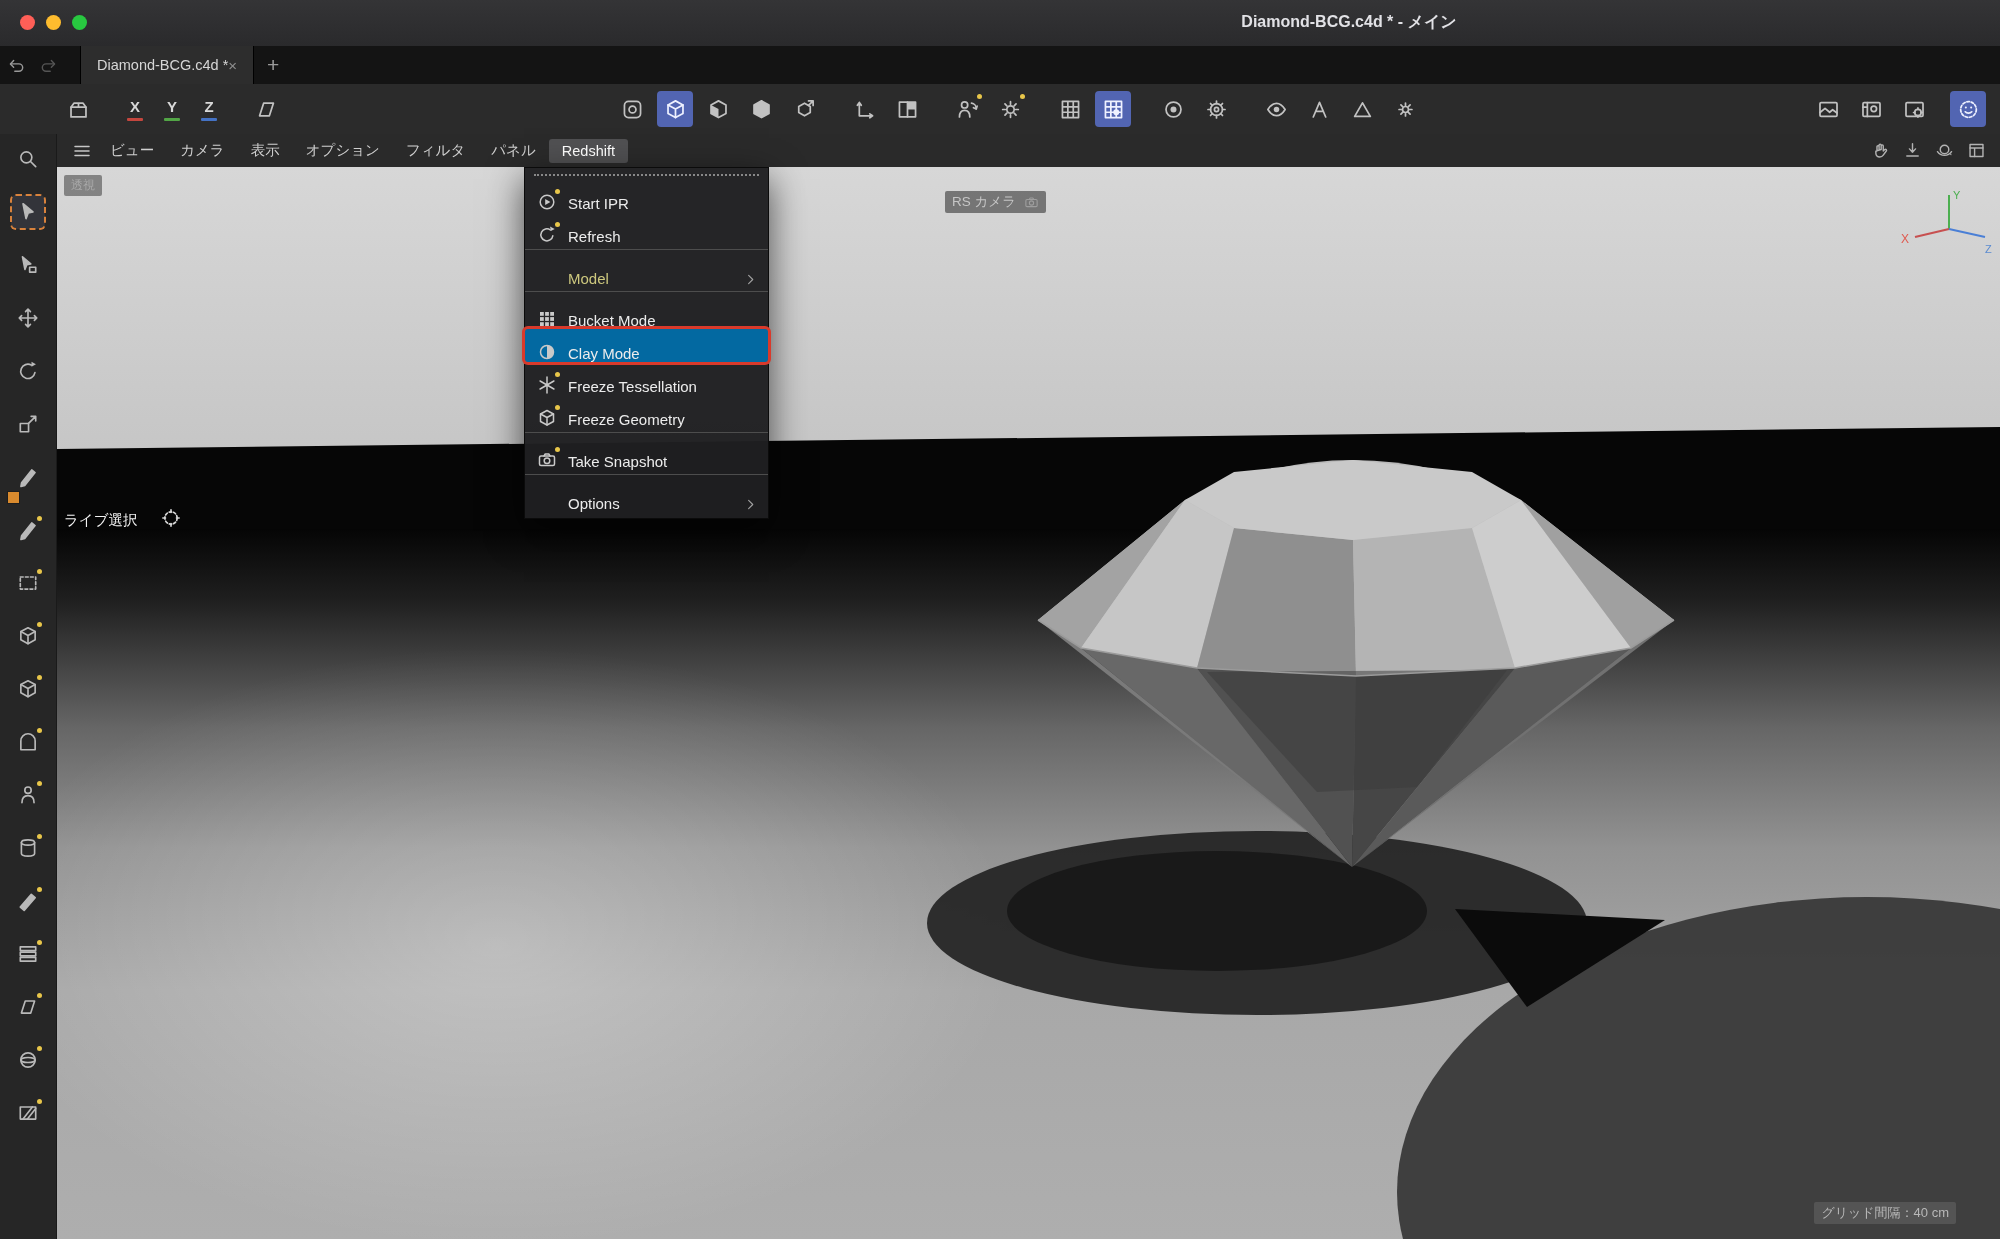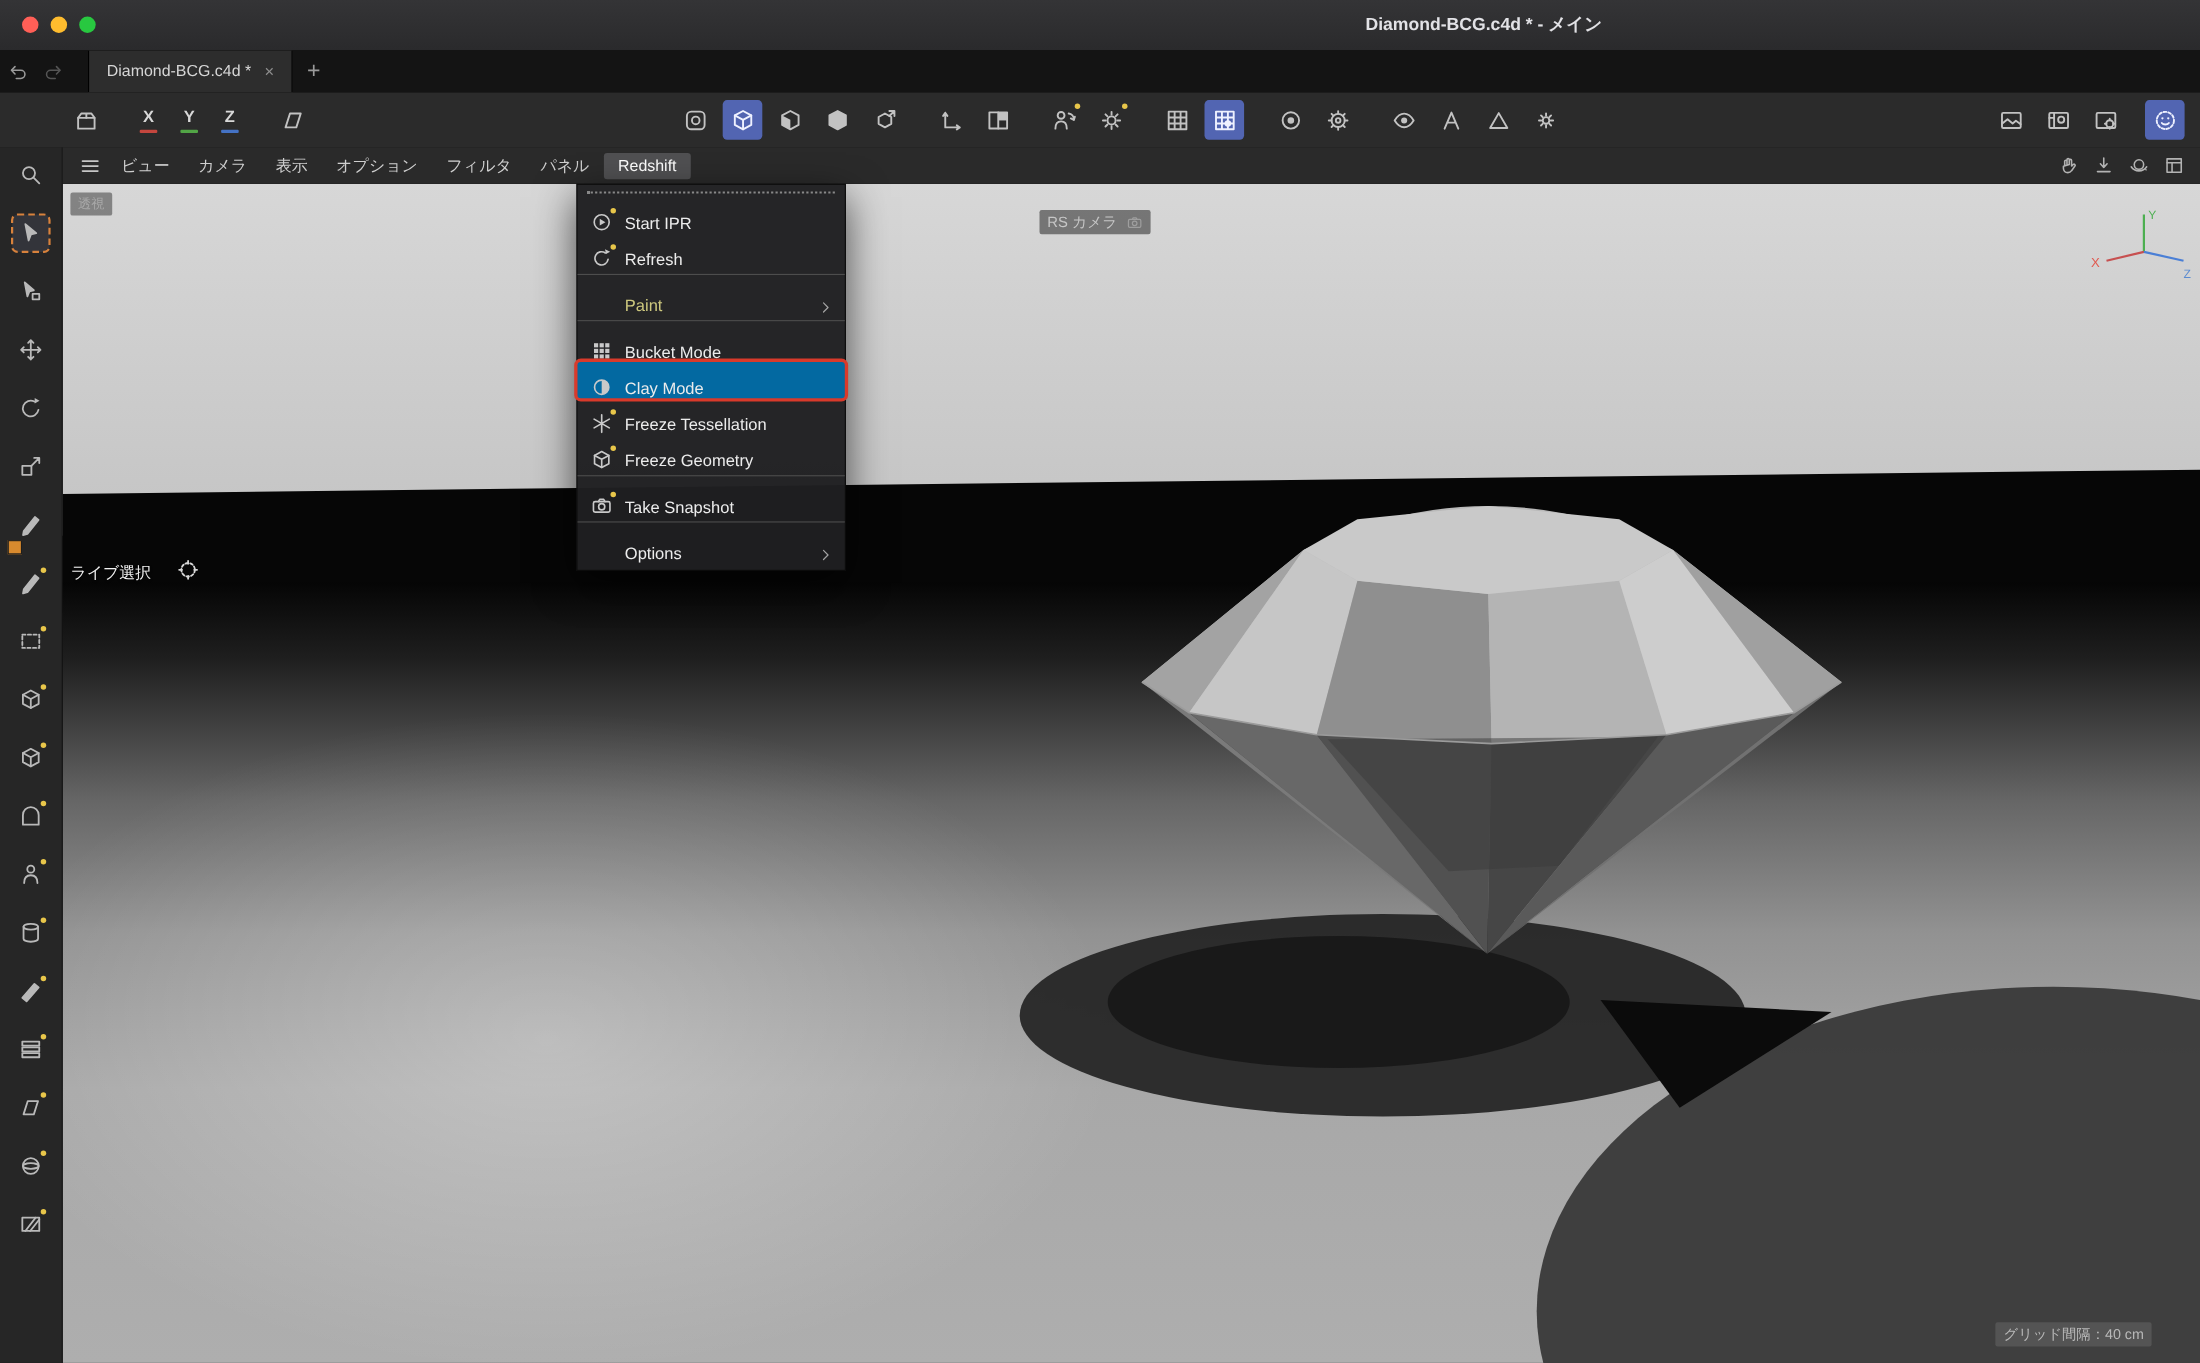--- a/index.html
+++ b/index.html
@@ -9,21 +9,21 @@
   .titlebar{position:absolute;left:0;top:0;right:0;height:46px;background:linear-gradient(#343436,#2a2a2c);border-bottom:1px solid #000;}
   .lights{position:absolute;left:20px;top:15px;display:flex;gap:11px;}
   .light{width:15px;height:15px;border-radius:50%;}
   .l-close{background:#ff5f57;} .l-min{background:#febc2e;} .l-zoom{background:#28c840;}
   .wintitle{position:absolute;left:1349px;top:12px;transform:translateX(-50%);color:#e2e2e6;font-weight:bold;font-size:16px;white-space:nowrap;}
   
   .tabbar{position:absolute;left:0;top:46px;right:0;height:38px;background:#141414;display:flex;align-items:center;border-bottom:1px solid #000;}
   .histbtn{width:32px;height:38px;display:flex;align-items:center;justify-content:center;color:#9a9a9a;}
   .histbtn.dim{color:#555;}
   .histbtn .icon{width:19px;height:19px;}
-  .tab{margin-left:16px;height:38px;display:flex;align-items:center;gap:12px;padding:0 16px;background:#2d2d2d;border-left:1px solid #000;border-right:1px solid #000;color:#d6d6d6;font-size:14.5px;text-align:right;}
+  .tab{margin-left:16px;height:38px;display:flex;align-items:center;padding:0 16px;background:#2d2d2d;border-left:1px solid #000;border-right:1px solid #000;color:#d6d6d6;font-size:14.5px;text-align:right;}
   .tabclose{color:#8f8f8f;font-size:15px;cursor:default;}
   .addtab{width:38px;height:38px;display:flex;align-items:center;justify-content:center;color:#9a9a9a;font-size:21px;}
   .layouts{margin-left:auto;margin-right:20px;display:flex;gap:38px;font-size:14.5px;color:#8d8d8d;}
   .layout{padding:3px 8px;border-radius:3px;}
   .layout.active{color:#f2f2f2;background:rgba(255,255,255,0.08);}
   
   .toolbar{position:absolute;left:0;top:84px;right:0;height:50px;background:#2b2b2b;border-bottom:1px solid #191919;display:flex;align-items:center;}
   .toolgroup{display:flex;align-items:center;gap:7px;margin-left:24px;}
   .toolgroup.first{margin-left:60px;}
   .toolgroup.bigskip{margin-left:330px;}
@@ -643,21 +643,21 @@
         <div class="mitem">
           <span class="micon"><svg viewBox="0 0 20 20" fill="none" stroke="currentColor" stroke-width="1.5" stroke-linecap="round" stroke-linejoin="round">
               <path d="M15.8 10.8A6 6 0 1 1 13.4 5"></path>
               <path d="M13 1.6l.9 4.3 3.8-2z" fill="currentColor" stroke="none"></path>
             </svg><span class="dot"></span></span>
           <span class="mlabel">Refresh</span>
         </div>
         <div class="msep"></div>
         <div class="mitem accent">
           <span class="micon"></span>
-          <span class="mlabel">Paint</span>
+          <span class="mlabel">Model</span>
           <span class="mchev icon">
             <svg viewBox="0 0 20 20" fill="none" stroke="currentColor" stroke-width="1.5" stroke-linecap="round" stroke-linejoin="round">
               <path d="M7.5 4.5L13 10l-5.5 5.5"></path>
             </svg>
           </span>
         </div>
         <div class="msep"></div>
         <div class="mitem">
           <span class="micon"><svg viewBox="0 0 20 20" fill="none" stroke="currentColor" stroke-width="1.5" stroke-linecap="round" stroke-linejoin="round">
               <g fill="currentColor" stroke="none">

